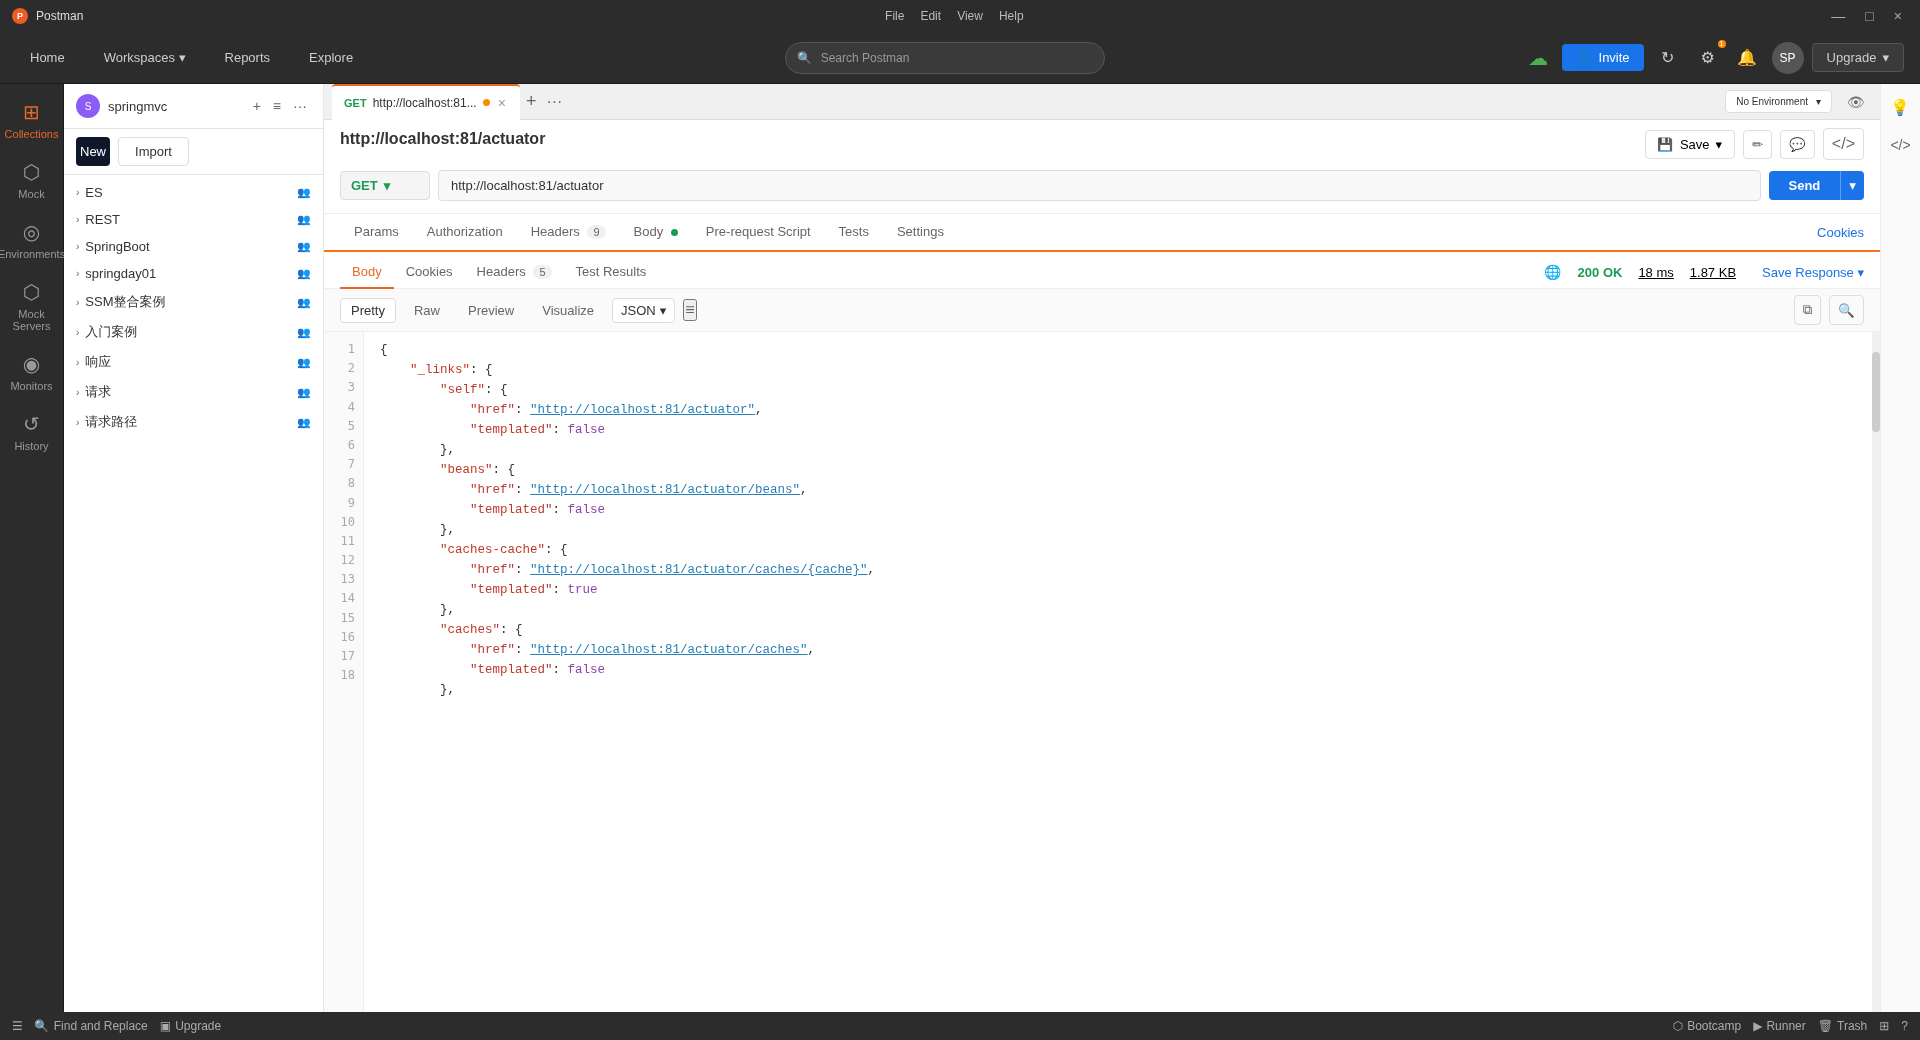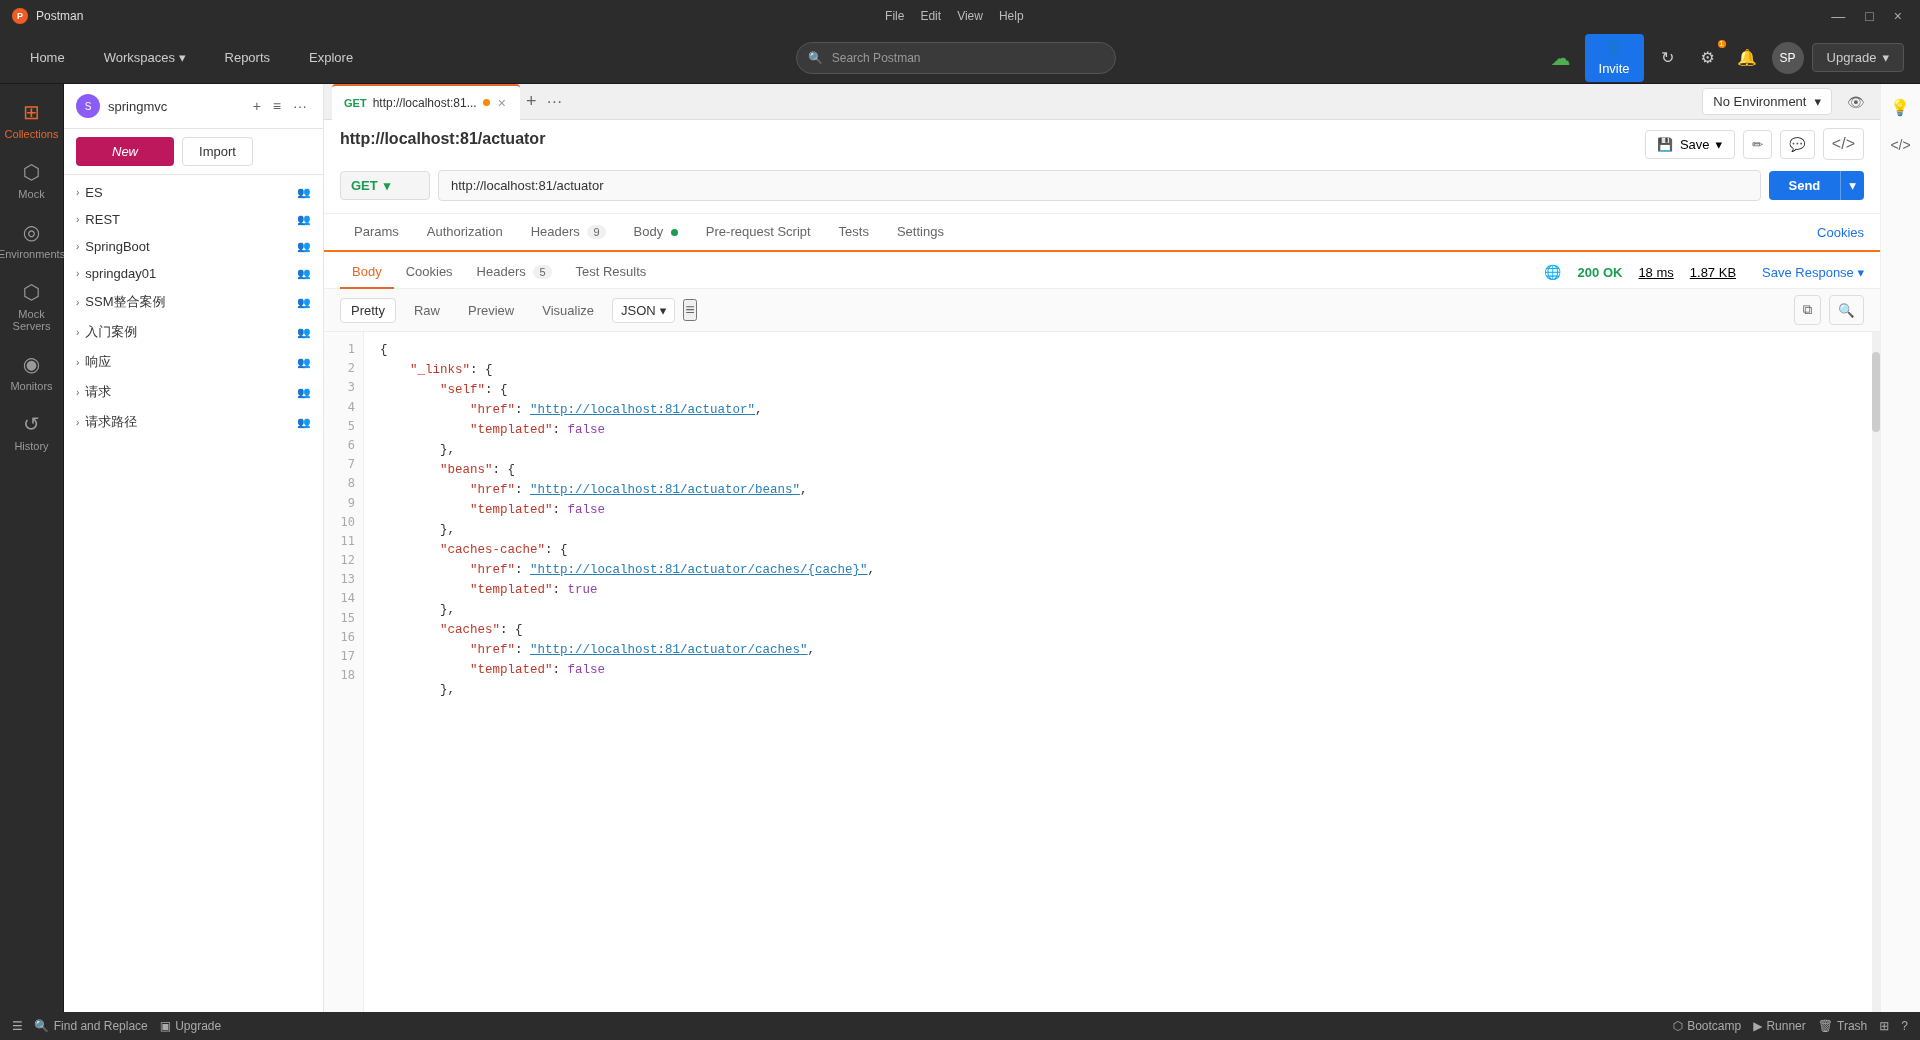--- a/index.html
+++ b/index.html
@@ -55,21 +55,21 @@
     .nav-right { display: flex; align-items: center; gap: 8px; flex: 0 0 auto; }
     .btn-invite {
       background: #1a73e8;
       color: white;
       border: none;
       border-radius: 4px;
       padding: 6px 14px;
       cursor: pointer;
       font-size: 13px;
       font-weight: 500;
-      display: flex; align-items: center; gap: 6px; flex-direction: column;
+      display: flex; align-items: center; gap: 6px;
     }
     .nav-icon-btn { background: none; border: none; color: #ccc; cursor: pointer; padding: 6px; border-radius: 4px; font-size: 16px; display: flex; align-items: center; justify-content: center; width: 32px; height: 32px; }
     .upgrade-btn {
       background: #3a3a3a;
       color: #ccc;
       border: 1px solid #555;
       border-radius: 4px;
       padding: 6px 14px;
       cursor: pointer;
       font-size: 13px;
@@ -131,29 +131,28 @@
     .user-icon { width: 24px; height: 24px; background: #8b5cf6; border-radius: 50%; display: flex; align-items: center; justify-content: center; color: white; font-size: 10px; }
     .panel-header-actions { display: flex; gap: 4px; }
     .icon-btn-sm { background: none; border: none; cursor: pointer; color: #666; padding: 4px; border-radius: 3px; font-size: 14px; }
     .new-import-row {
       display: flex;
       gap: 8px;
       padding: 8px 12px;
       border-bottom: 1px solid #e5e5e5;
     }
     .btn-new {
-      background: #be185d;
+      background: #0f172a;
       color: white;
       border: none;
       border-radius: 4px;
-      padding: 6px 36px;
+      padding: 6px 4px;
       cursor: pointer;
       font-size: 13px;
       font-weight: 500;
-      font-style: italic;
     }
     .btn-import {
       background: #fff;
       color: #333;
       border: 1px solid #ddd;
       border-radius: 4px;
       padding: 6px 16px;
       cursor: pointer;
       font-size: 13px;
     }
@@ -427,21 +426,21 @@
       background: #ccc;
       border-radius: 4px;
       margin-top: 20px;
     }
 
     .no-env-select {
       background: #fff;
       border: 1px solid #ddd;
       border-radius: 4px;
       padding: 5px 10px;
-      font-size: 13px;
+      font-size: 10px;
       color: #333;
       display: flex;
       align-items: center;
       gap: 8px;
       cursor: pointer;
     }
 
     .response-area {
       flex: 1;
       display: flex;

